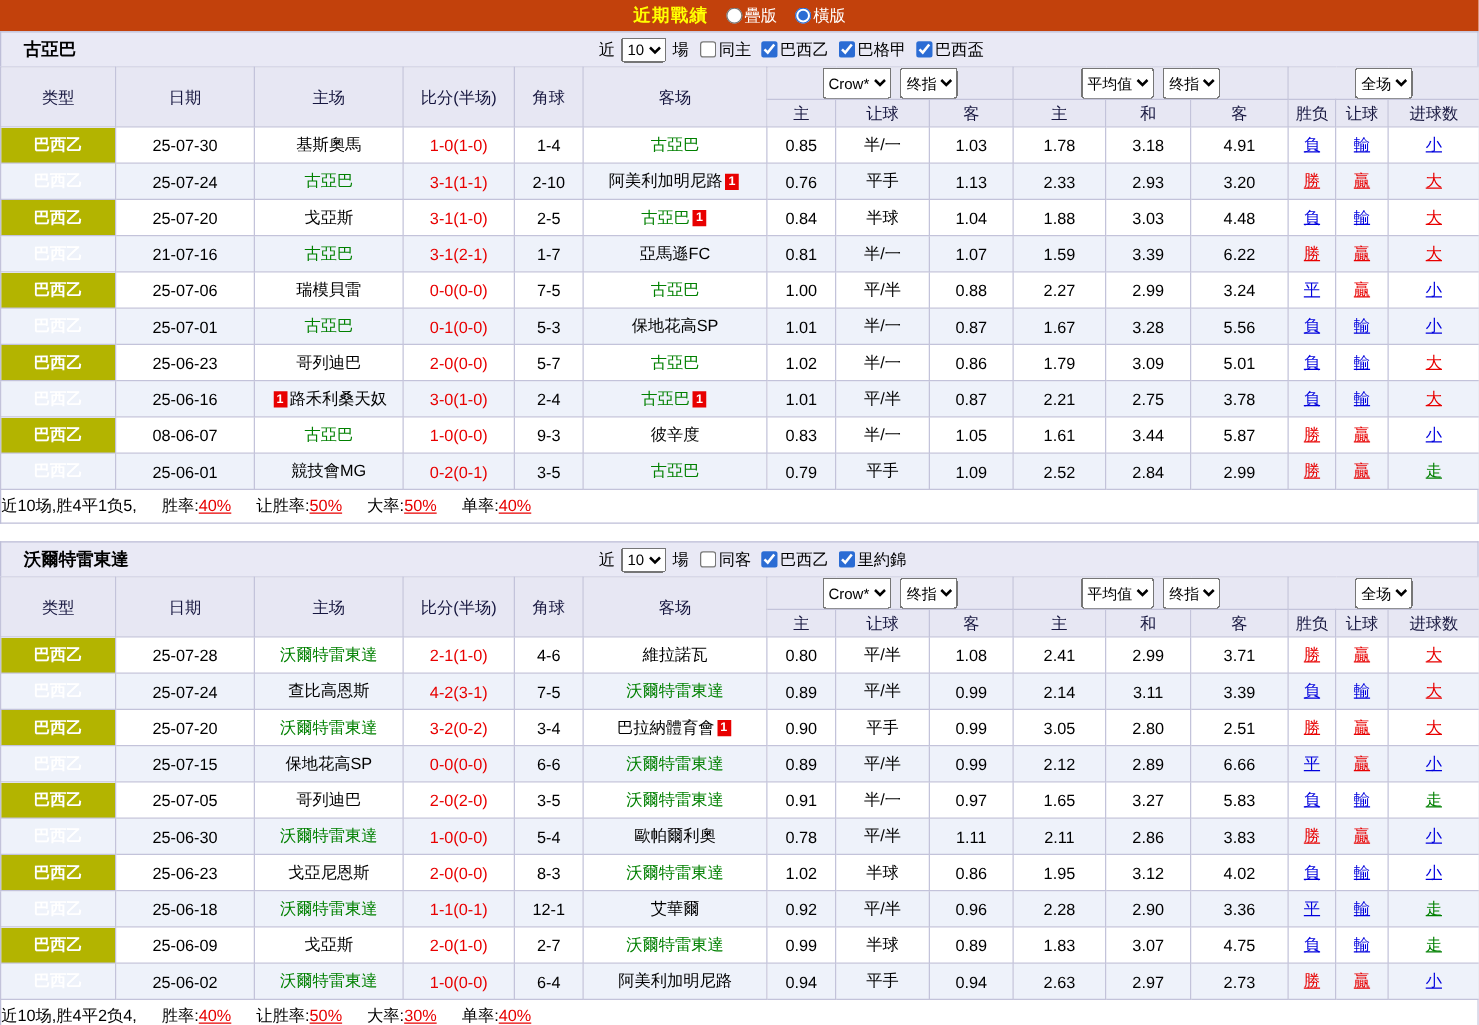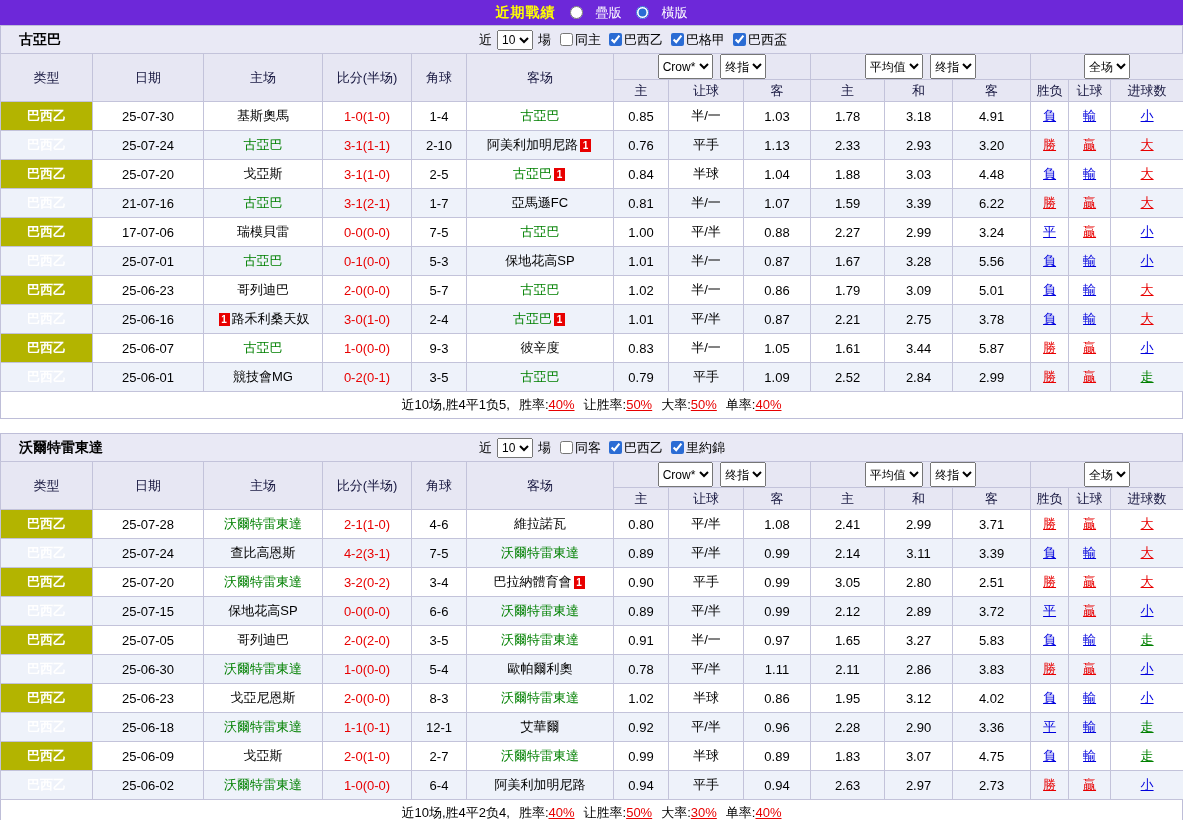--- a/index.html
+++ b/index.html
@@ -4,25 +4,25 @@
 <style>
   * { box-sizing: border-box; }
   html,body { margin:0; padding:0; }
   body {
     width:1183px; background:#fff; color:#000;
     font-family:"Liberation Sans","DejaVu Sans",sans-serif;
     font-size:13px;
   }
   
   .topbar {
-    height:25px; background:#6d28d9;
+    height:25px; background:#c2410c;
     display:flex; align-items:center; justify-content:center; gap:14px;
   }
   .topbar-title { color:#ffff00; font-weight:bold; font-size:14px; letter-spacing:1px; }
-  .view-radio { color:#fff; display:inline-flex; align-items:center; gap:13px; cursor:pointer; }
+  .view-radio { color:#fff; display:inline-flex; align-items:center; gap:2px; cursor:pointer; }
   .view-radio input { margin:0; width:13px; height:13px; accent-color:#2b6cd4; }
 
   
   .section { width:1183px; }
   .section:not(:last-child){ margin-bottom:14px;border-radius:25px; }
   .section-bar {
     position:relative; height:28px; background:#e9e9f5;
     border:1px solid #bebed8; border-bottom:none;
     display:flex; align-items:center;
   }
@@ -52,21 +52,21 @@
   td.res.b { color:#0000dd; }
   td.res.g { color:#008000; }
   .rc {
     display:inline-block; width:11px; height:13px; background:#e80000; color:#fff;
     font-size:10px; line-height:13px; text-align:center; font-weight:bold;
     vertical-align:middle; margin:0 2px; text-decoration:none;
   }
   
   .summary {
     height:27px; border:1px solid #bebed8; border-top:none;
-    display:flex; align-items:center; justify-content:center; gap:9px; font-size:13px;
+    display:flex; align-items:center; gap:20px; font-size:13px;
   }
   .summary em { font-style:normal; color:#e80000;text-decoration:underline; }
 </style>
 </head>
 <body>
 
 <div class="topbar">
   <span class="topbar-title">近期戰績</span>
   <label class="view-radio">
     <input type="radio" name="viewmode" style="">
@@ -219,21 +219,21 @@
           <td>1.07</td>
           <td>1.59</td>
           <td>3.39</td>
           <td>6.22</td>
           <td class="res r">勝</td>
           <td class="res r">贏</td>
           <td class="res r">大</td>
         </tr>
         <tr>
           <td class="league-cell">巴西乙</td>
-          <td>17-07-06</td>
+          <td>25-07-06</td>
           <td><span class="team">瑞模貝雷</span></td>
           <td class="score-cell">0-0(0-0)</td>
           <td>7-5</td>
           <td><span class="team self">古亞巴</span></td>
           <td>1.00</td>
           <td>平/半</td>
           <td>0.88</td>
           <td>2.27</td>
           <td>2.99</td>
           <td>3.24</td>
@@ -287,21 +287,21 @@
           <td>0.87</td>
           <td>2.21</td>
           <td>2.75</td>
           <td>3.78</td>
           <td class="res b">負</td>
           <td class="res b">輸</td>
           <td class="res r">大</td>
         </tr>
         <tr>
           <td class="league-cell">巴西乙</td>
-          <td>25-06-07</td>
+          <td>08-06-07</td>
           <td><span class="team self">古亞巴</span></td>
           <td class="score-cell">1-0(0-0)</td>
           <td>9-3</td>
           <td><span class="team">彼辛度</span></td>
           <td>0.83</td>
           <td>半/一</td>
           <td>1.05</td>
           <td>1.61</td>
           <td>3.44</td>
           <td>5.87</td>
@@ -467,21 +467,21 @@
           <td>25-07-15</td>
           <td><span class="team">保地花高SP</span></td>
           <td class="score-cell">0-0(0-0)</td>
           <td>6-6</td>
           <td><span class="team self">沃爾特雷東達</span></td>
           <td>0.89</td>
           <td>平/半</td>
           <td>0.99</td>
           <td>2.12</td>
           <td>2.89</td>
-          <td>3.72</td>
+          <td>6.66</td>
           <td class="res b">平</td>
           <td class="res r">贏</td>
           <td class="res b">小</td>
         </tr>
         <tr>
           <td class="league-cell">巴西乙</td>
           <td>25-07-05</td>
           <td><span class="team">哥列迪巴</span></td>
           <td class="score-cell">2-0(2-0)</td>
           <td>3-5</td>

